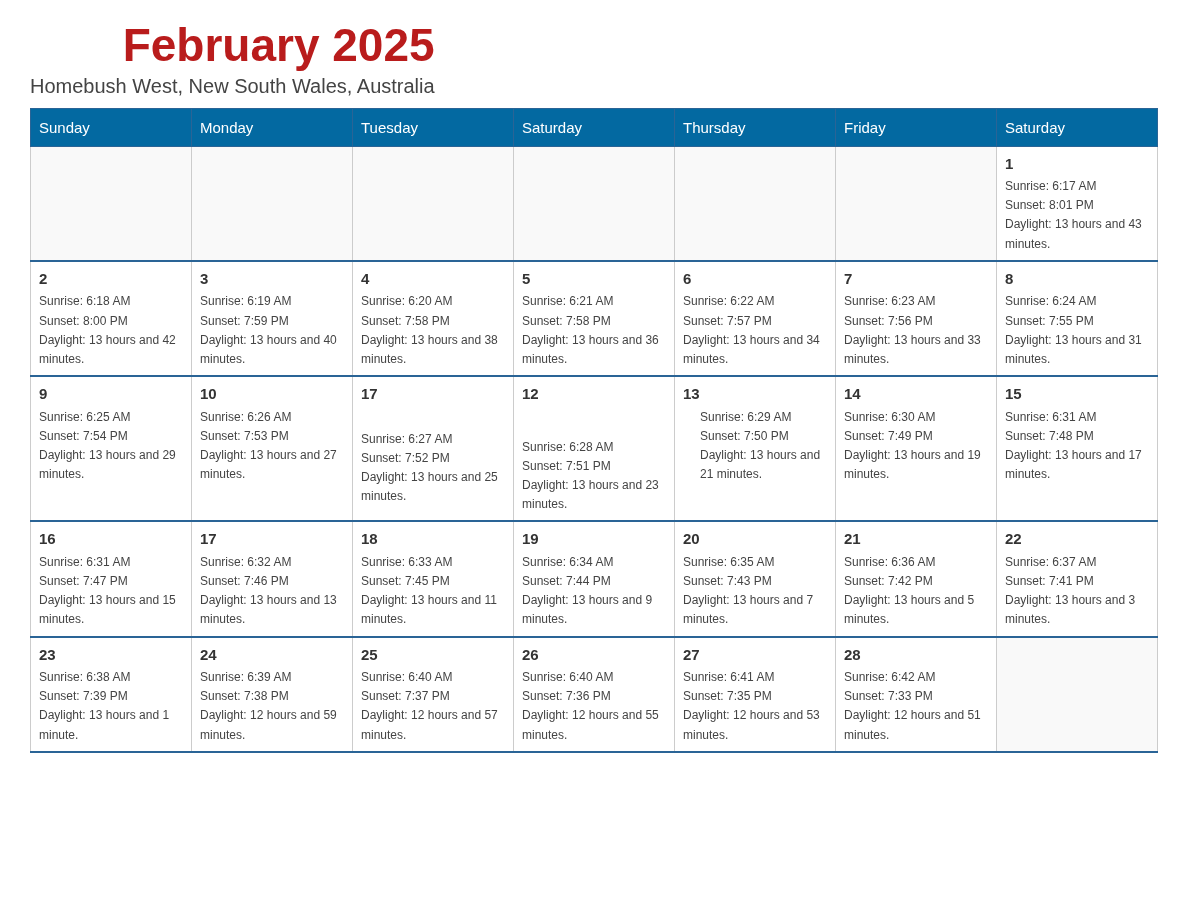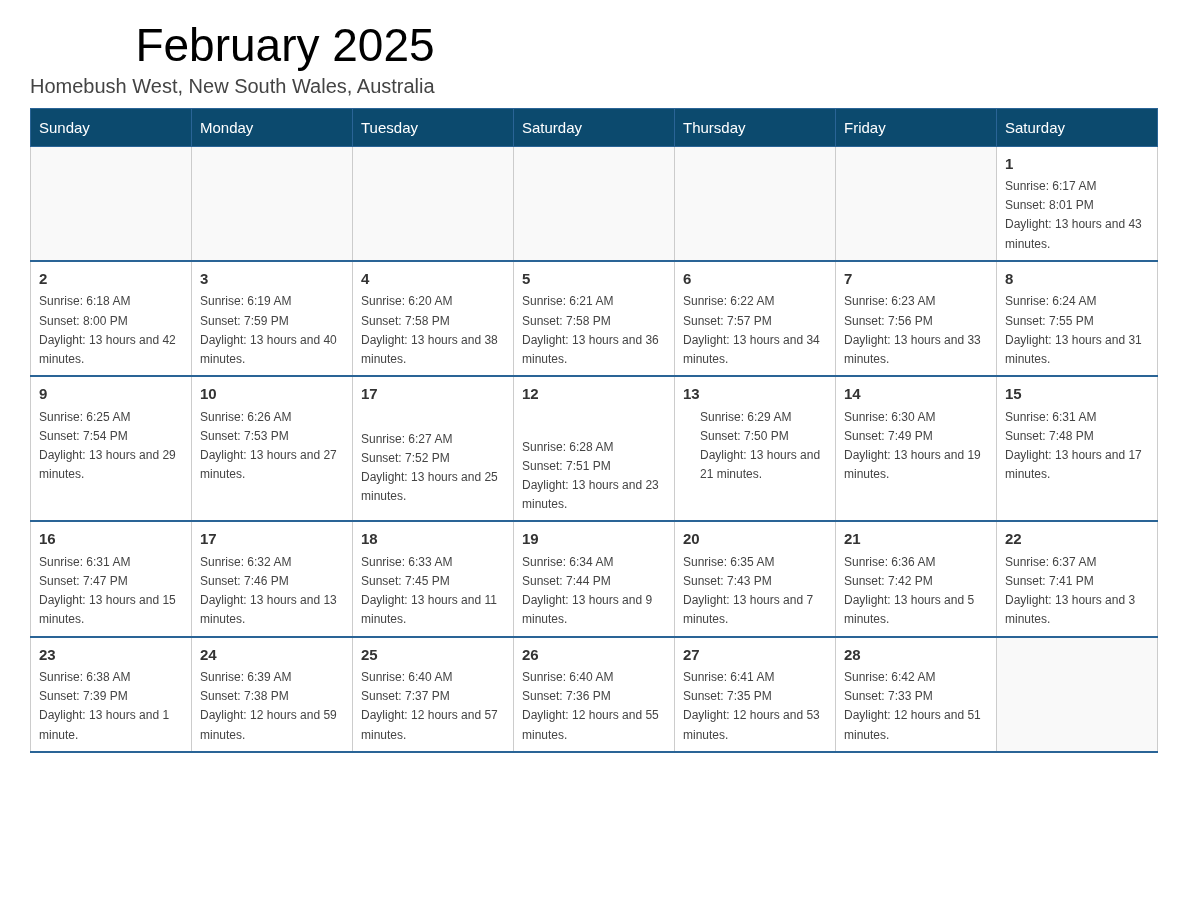--- a/index.html
+++ b/index.html
@@ -19,36 +19,36 @@
       display: flex;
       flex-direction: column;
       align-items: flex-start;
       padding-top: 5px;
     }
     .title-area {
       text-align: right;
     }
     .month-title {
       font-size: 46px;
-      font-weight: normal;
-      color: #000000;
+      font-weight: bold;
+      color: #b91c1c;
       line-height: 1.1;
     }
     .location-title {
       font-size: 20px;
       color: #444;
       margin-top: 4px;
     }
     .calendar {
       width: 100%;
       border-collapse: collapse;
       margin-top: 10px;
     }
     .calendar thead tr th {
-      background-color: #0c4a6e;
+      background-color: #0369a1;
       color: #fff;
       padding: 10px 8px;
       font-size: 15px;
       font-weight: normal;
       text-align: left;
       border: 1px solid #2a6496;
     }
     .calendar tbody tr td {
       vertical-align: top;
       border: 1px solid #ccc;

